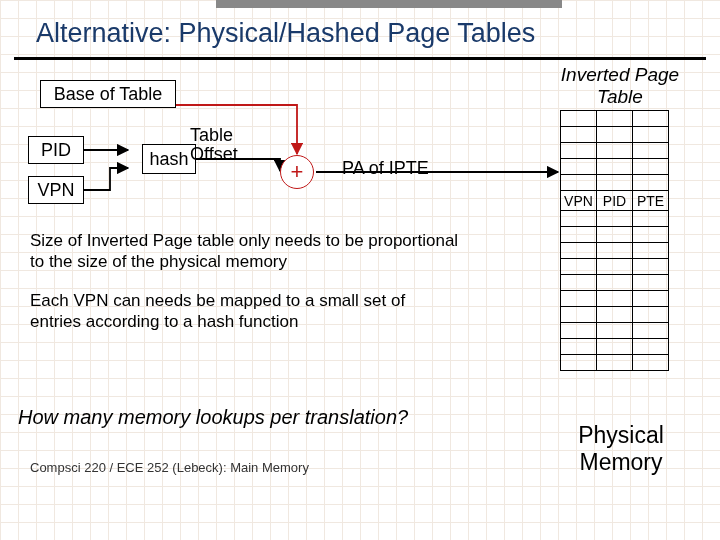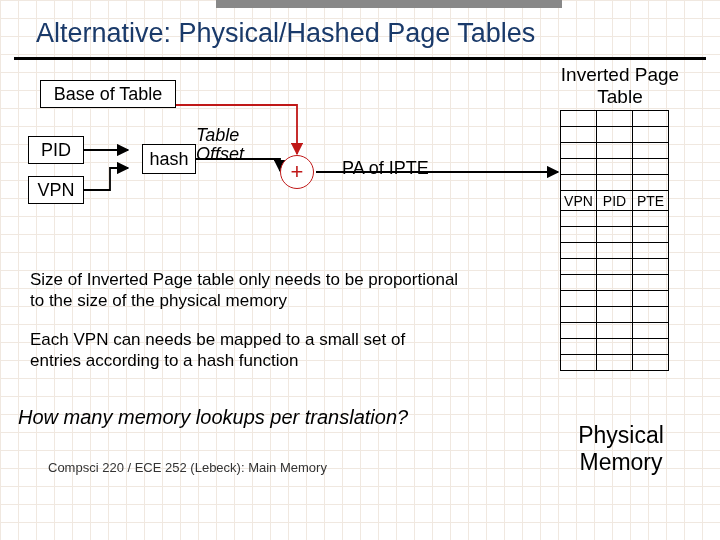--- a/index.html
+++ b/index.html
@@ -67,21 +67,20 @@
     color: #c01818;
     font-size: 22px;
     display: flex; align-items: center; justify-content: center;
     background: #fff;
   }
   .para {
     position: absolute;
     font-size: 17px;
     line-height: 1.25;
     max-width: 430px;
-    margin-top: 39px;
   }
   .question {
     position: absolute;
     font-size: 20px;
     font-style: italic;
   }
   .footer {
     position: absolute;
     font-size: 13px;
     color: #333;
@@ -150,28 +149,28 @@
       <path d="M182 99 L280 99 L280 111" stroke="#000" stroke-width="1.8" fill="none" marker-end="url(#arr)"></path>
 
       <path d="M316 112 L558 112" stroke="#000" stroke-width="1.8" fill="none" marker-end="url(#arr)"></path>
     </svg>
 
     <div class="box" style="left:40px; top:20px; width:136px; height:28px;">Base of Table</div>
     <div class="box" style="left:28px; top:76px; width:56px; height:28px;">PID</div>
     <div class="box" style="left:28px; top:116px; width:56px; height:28px;">VPN</div>
     <div class="box" style="left:142px; top:84px; width:54px; height:30px;">hash</div>
 
-    <div class="lbl" style="left:196px; top:66px; white-space:pre; line-height:1.05;font-style:italic;">Table
+    <div class="lbl" style="left:190px; top:66px; white-space:pre; line-height:1.05;">Table
 Offset</div>
 
     <div class="adder" style="left:280px; top:95px;">+</div>
 
     <div class="lbl" style="left:342px; top:98px;">PA of IPTE</div>
 
-    <div class="ipt-title" style="left:560px; top:4px;">
+    <div class="ipt-title" style="left:560px; top:4px;font-style:italic;">
       <span>Inverted Page Table</span>
     </div>
     <table class="ipt-table" style="left:560px; top:50px;">
       <tbody>
           <tr>
             <td></td>
             <td></td>
             <td></td>
           </tr>
       <tr>
@@ -254,15 +253,15 @@
 
     <div class="phys-lbl" style="left:566px; top:362px;">
       <span>Physical Memory</span>
     </div>
 
     <div class="para" style="left:30px; top:170px;">Size of Inverted Page table only needs to be proportional to the size of the physical memory</div>
     <div class="para" style="left:30px; top:230px;">Each VPN can needs be mapped to a small set of entries according to a hash function</div>
 
     <div class="question" style="left:18px; top:346px;text-align:center;">How many memory lookups per translation?</div>
 
-    <div class="footer" style="left:48px; top:400px;text-align:center;">Compsci 220 / ECE 252 (Lebeck): Main Memory</div>
+    <div class="footer" style="left:30px; top:400px;text-align:center;">Compsci 220 / ECE 252 (Lebeck): Main Memory</div>
   </div>
 </div>
 
 </body></html>

